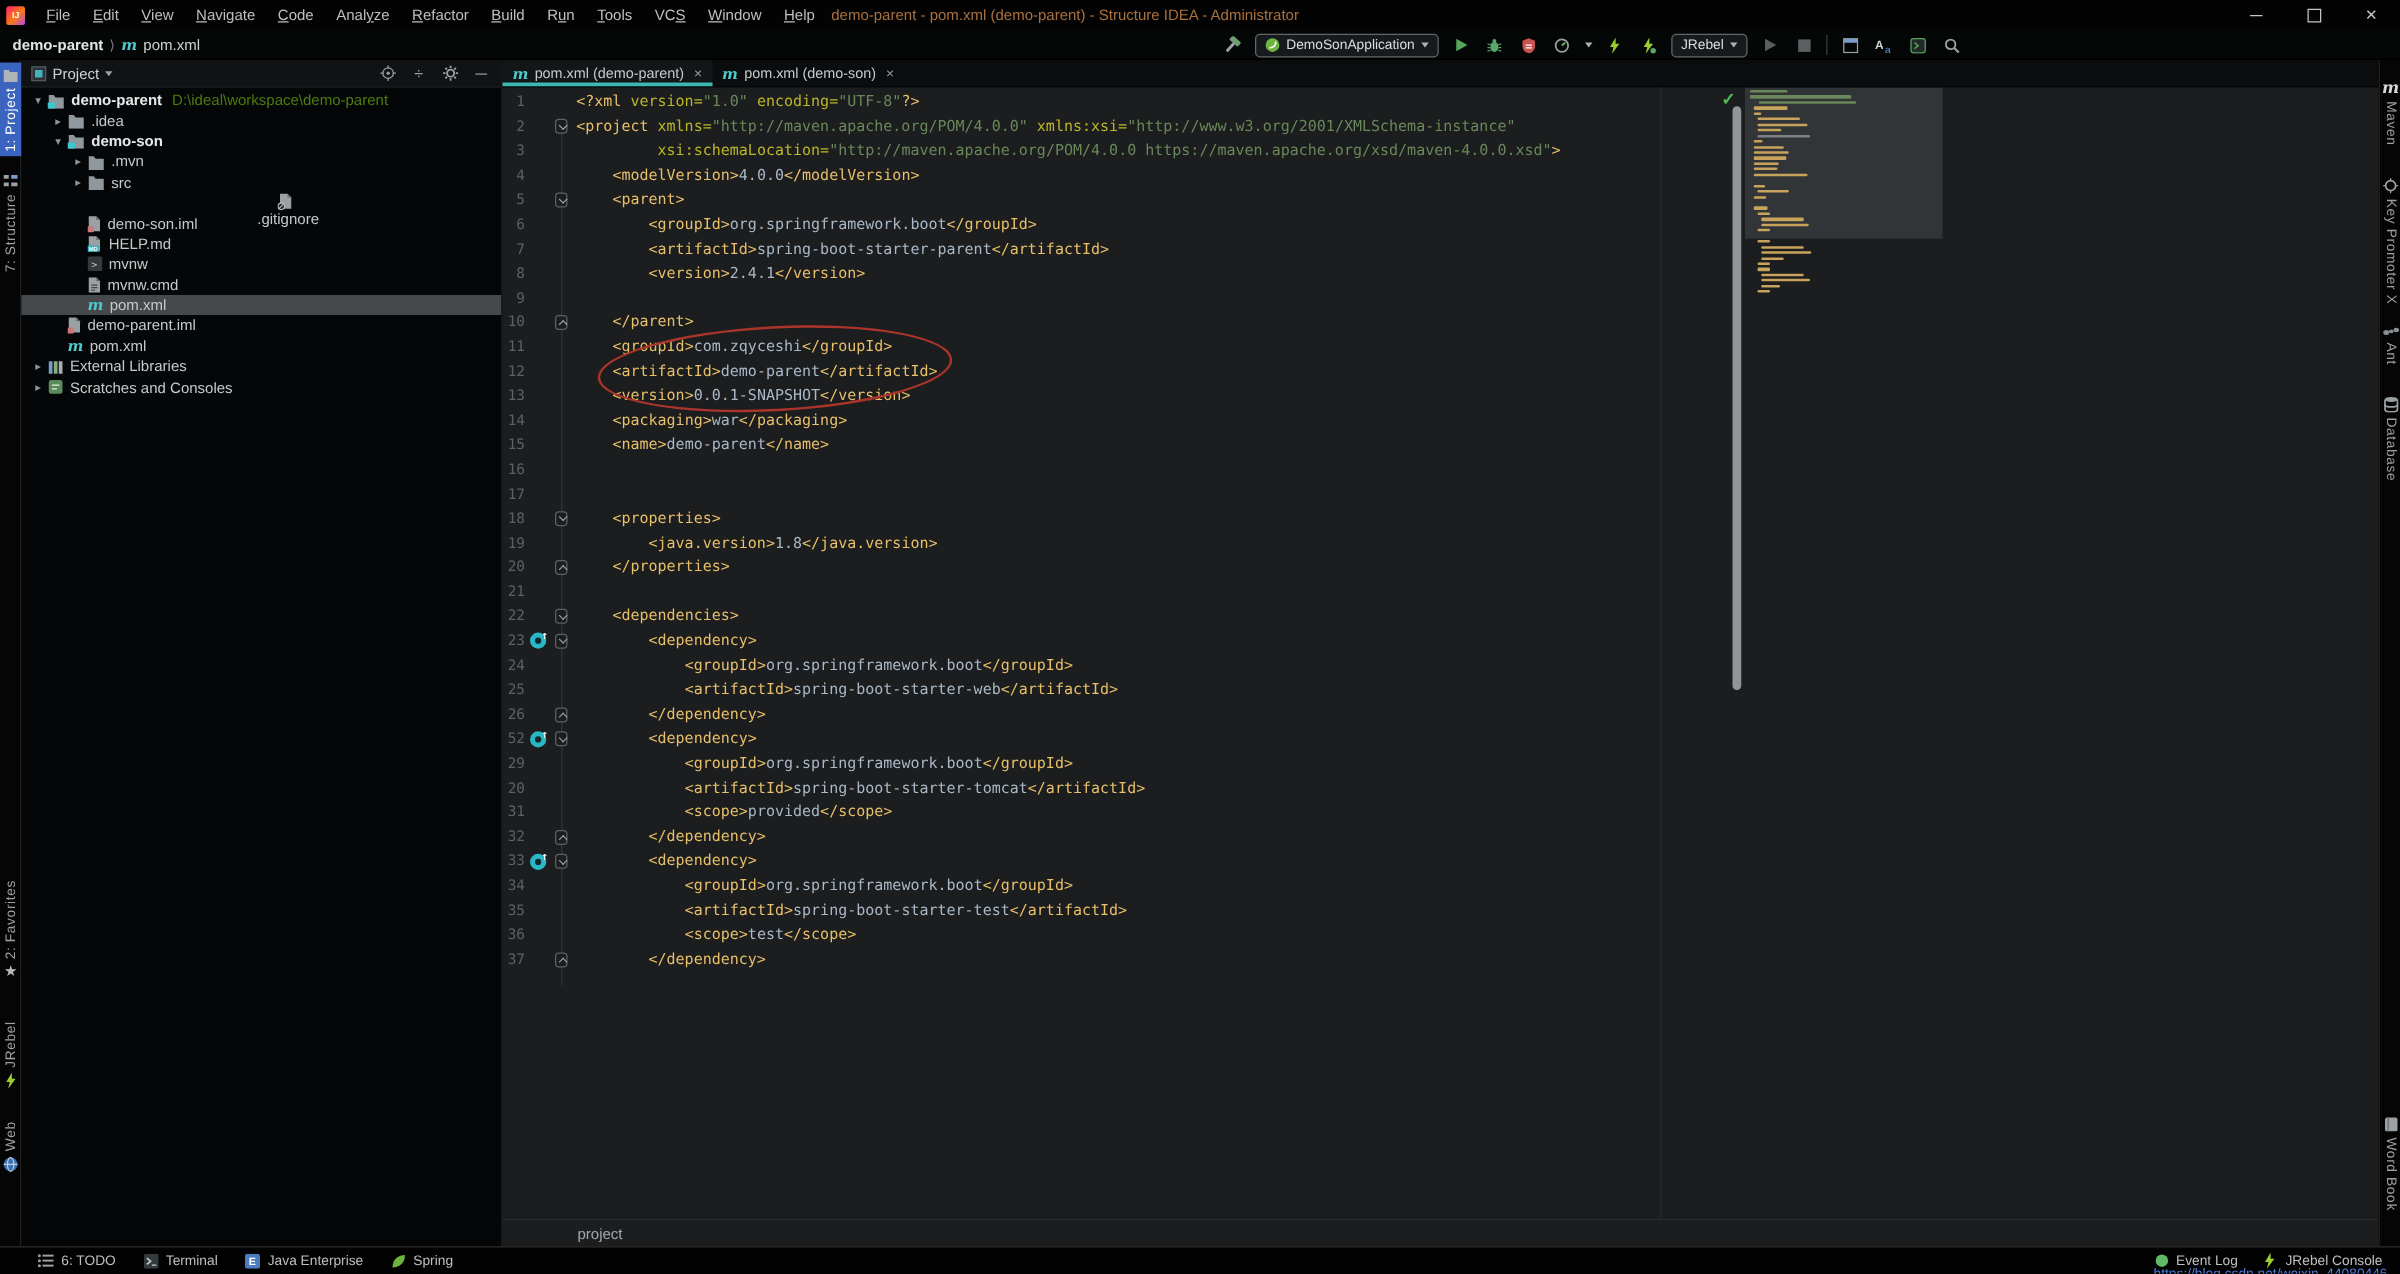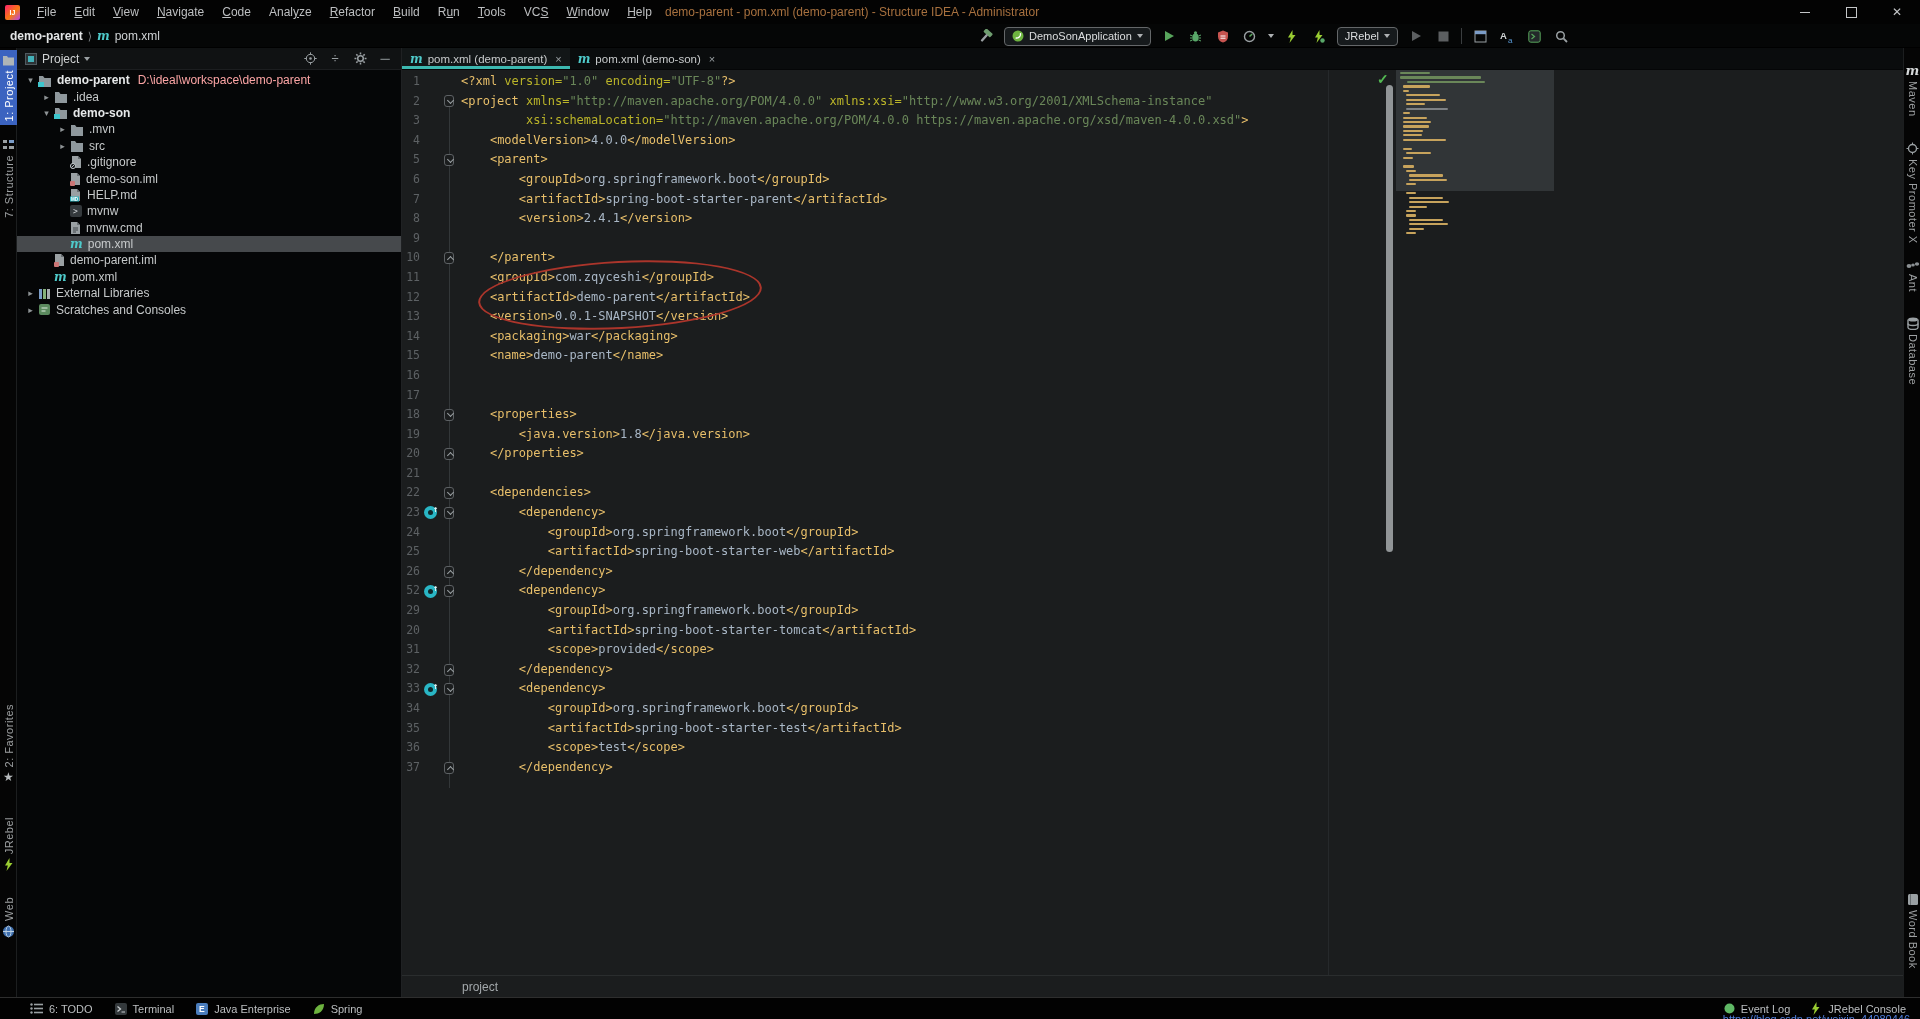--- a/index.html
+++ b/index.html
@@ -57,21 +57,21 @@
   .pp-sq:after { content:""; position:absolute; inset:2px; background:#43b1b9; }
   .pp-caret { width:0;height:0;border-left:3.5px solid transparent;border-right:3.5px solid transparent;border-top:4px solid #9aa0a3; }
   .pp-spacer { flex:1; }
   .pp-ic { width:20px; display:flex; justify-content:center; color:#9aa0a3; font-size:13px; }
   .tree { position:relative; flex:1; overflow:hidden; padding-top:2px; }
   .trow { height:16.4px; display:flex; align-items:center; font-size:12px; color:#c6c9ca; white-space:nowrap; cursor:default; }
   .trow.sel { background:#46494c; }
   .arr { width:15px; flex:none; text-align:center; color:#8f9496; font-size:9px; }
   .tlabel { margin-left:5px; }
   .tlabel.b { font-weight:bold; color:#e6e8e9; }
-  .tpath { margin-left:8px; color:#fca5a5;text-align:right; }
+  .tpath { margin-left:8px; color:#4d7c0f;text-align:right; }
 
   
   .edcol { flex:1; display:flex; flex-direction:column; min-width:0; }
   .tabbar { height:22px; flex:none; background:#0a0c0d; display:flex; align-items:stretch; border-bottom:1px solid #050607; }
   .tab { display:flex; align-items:center; gap:5px; padding:0 8px; font-size:11.5px; color:#c7cacb; position:relative; cursor:default; }
   .tab.active { background:#121617; }
   .tab.active:after { content:""; position:absolute; left:0; right:0; bottom:0; height:3px; background:var(--teal); }
   .tab .x { color:#9aa0a3; font-size:11px; margin-left:3px; }
 
   .editor { position:relative; flex:1; background:#1b1d1e; overflow:hidden; }
@@ -381,21 +381,21 @@
           </div>
           <div class="trow" style="padding-left: 38px;">
             <span class="arr">▸</span>
             <span class="icn">
               <svg width="14" height="13">
                 <path d="M1 2h4l1.5 2H13v9H1z" fill="#8f989d"></path>
               </svg>
             </span>
             <span class="tlabel">src</span>
           </div>
-          <div class="trow" style="padding-left: 38px;">
+          <div class="trow" style="padding-left: 38px; flex-direction: column;">
             <span class="arr"></span>
             <span class="icn">
               <svg width="12" height="14">
                 <path d="M2 1h6l3 3v9H2z" fill="#9aa0a3"></path>
                 <path d="M8 1l3 3H8z" fill="#686e72"></path>
                 <circle cx="3" cy="11" r="2.6" fill="#1b1d1e" stroke="#b9bfc2"></circle>
                 <line x1="1.3" y1="12.7" x2="4.7" y2="9.3" stroke="#b9bfc2"></line>
               </svg>
             </span>
             <span class="tlabel">.gitignore</span>

